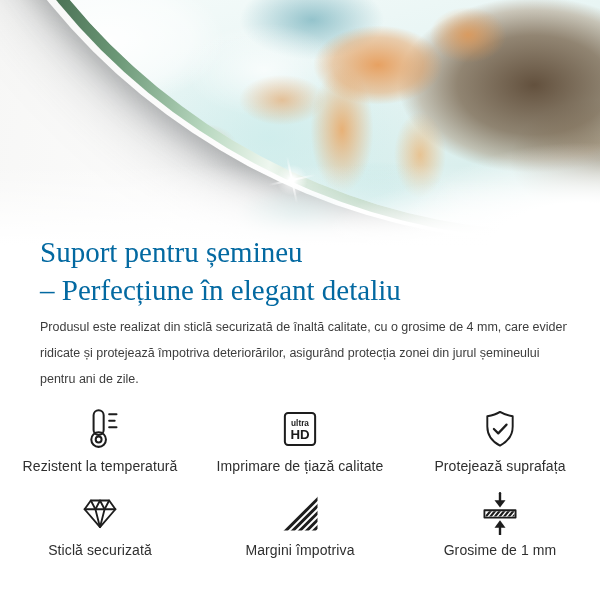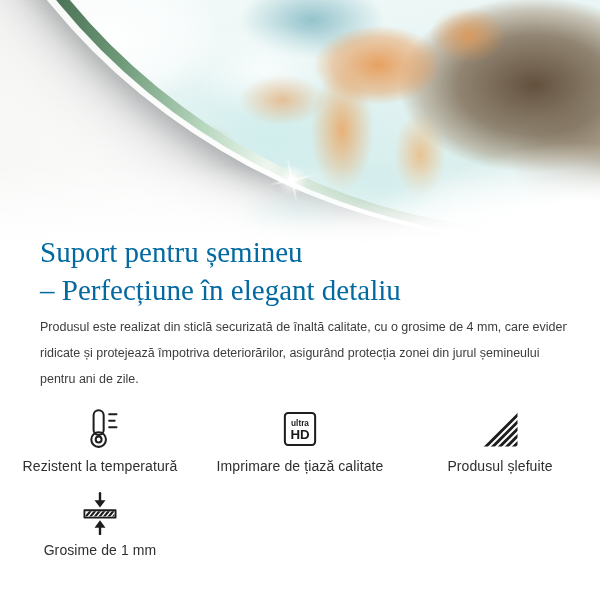--- a/index.html
+++ b/index.html
@@ -108,40 +108,60 @@
       <span class="icon-box">
         <svg class="icon-svg" width="44" height="44" viewBox="0 0 48 48">
           <rect x="7.5" y="6.5" width="33" height="35" rx="3.5"></rect>
           <text x="24" y="20.5" font-size="9" font-weight="600" text-anchor="middle">ultra</text>
           <text x="24" y="35" font-size="14.5" font-weight="700" text-anchor="middle">HD</text>
         </svg>
       </span>
       <span class="feature-label">Imprimare de țiază calitate</span>
     </div>
 
+    <div class="feature">
+      <span class="icon-box">
+        <svg class="icon-svg" width="42" height="42" viewBox="0 0 48 48">
+          <path d="M24 4.5 C28 7 33 8.5 38.5 9.5 V21 C38.5 31.5 32.5 38.5 24 43 C15.5 38.5 9.5 31.5 9.5 21 V9.5 C15 8.5 20 7 24 4.5 Z"></path>
+          <path d="M17 24 l5 5 9.5-10" stroke-width="2.5"></path>
+        </svg>
+      </span>
+      <span class="feature-label">Protejează suprafața</span>
+    </div>
 
+    <div class="feature">
+      <span class="icon-box">
+        <svg class="icon-svg" width="40" height="40" viewBox="0 0 48 48" stroke-width="2">
+          <path d="M13 9 H35 L42.5 19.5 L24 41 L5.5 19.5 Z"></path>
+          <path d="M5.5 19.5 H42.5"></path>
+          <path d="M13 9 L18.5 19.5 L24 41 L29.5 19.5 L35 9"></path>
+          <path d="M24 9 L18.5 19.5 M24 9 L29.5 19.5"></path>
+        </svg>
+      </span>
+      <span class="feature-label">Sticlă securizată</span>
+    </div>
 
     <div class="feature">
       <span class="icon-box">
         <svg class="icon-svg" width="42" height="42" viewBox="0 0 48 48">
           <defs>
               <clipPath id="tri-clip">
                 <polygon points="4,44 44,4 44,44"></polygon>
               </clipPath>
             </defs>
           <g clip-path="url(#tri-clip)" stroke-width="3.4" stroke-linecap="butt">
             <path d="M6 46 L46 6"></path>
             <path d="M14 46 L46 14"></path>
             <path d="M22 46 L46 22"></path>
             <path d="M30 46 L46 30"></path>
             <path d="M38 46 L46 38"></path>
           </g>
         </svg>
       </span>
-      <span class="feature-label">Produsul șlefuite</span>
+      <span class="feature-label">Margini împotriva</span>
     </div>
 
     <div class="feature">
       <span class="icon-box">
         <svg class="icon-svg" width="44" height="44" viewBox="0 0 48 48">
           <path d="M24 2.5 V10" stroke-width="2.6"></path>
           <polygon points="18,10 30,10 24,18" fill="#1d1d1d" stroke="none"></polygon>
           <rect x="7" y="21" width="34" height="8" stroke-width="2"></rect>
           <defs>
               <clipPath id="bar-clip">

